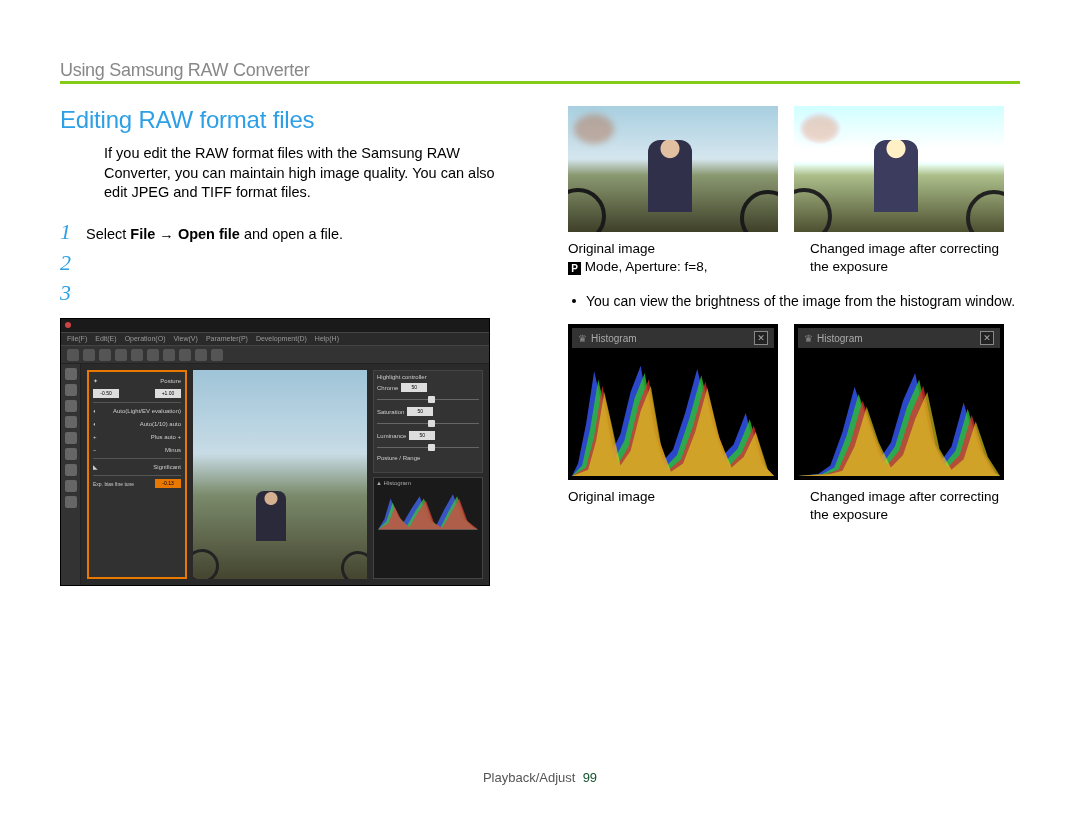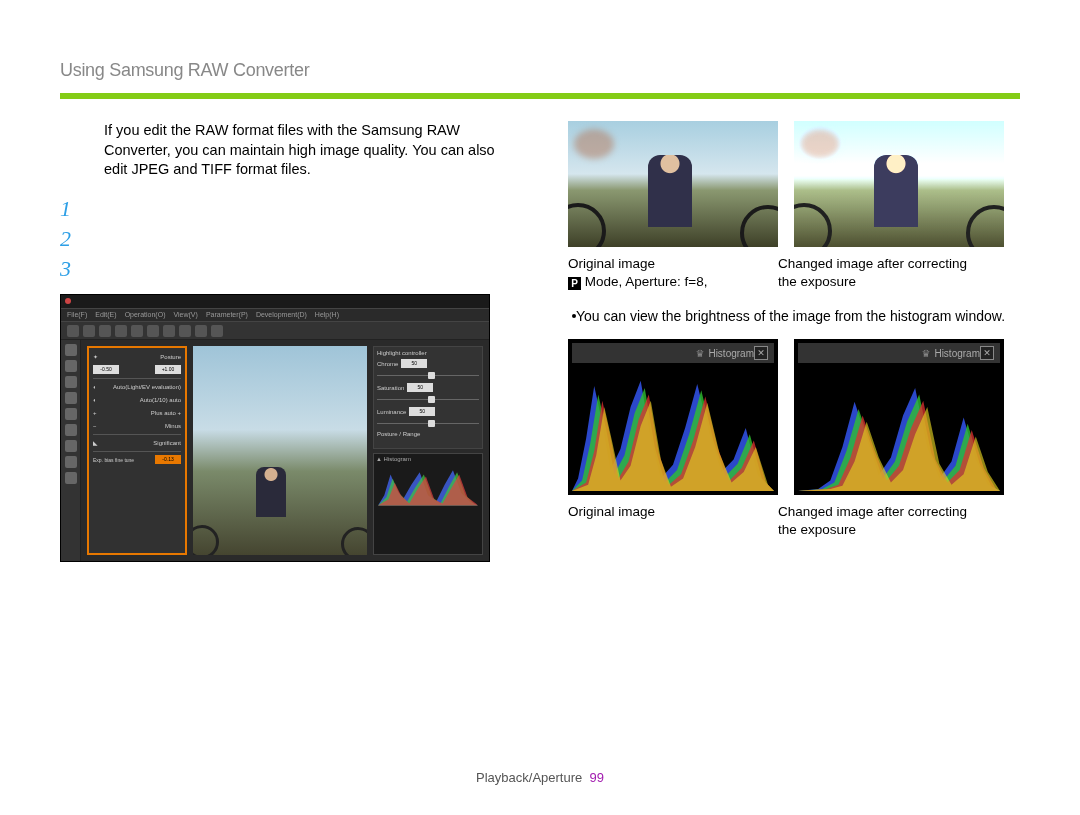--- a/index.html
+++ b/index.html
@@ -12,22 +12,22 @@
     font-weight: 300;
     position: relative;
   }
   .page {
     padding: 60px 60px 0 60px;
   }
   .breadcrumb {
     font-size: 18px;
     color: #888;
     font-weight: 300;
-    border-bottom: 6px solid #84cc16;
-    padding-bottom: 12px;
+    border-bottom: 3px solid #84cc16;
+    padding-bottom: 0;
     margin-bottom: 22px;
     letter-spacing: -0.3px;
   }
   .columns {
     display: flex;
     gap: 56px;
   }
   .col {
     flex: 1 1 0;
   }
@@ -211,70 +211,74 @@
   .photo .fig{
     position:absolute;left:38%;bottom:16%;width:44px;height:72px;
     background: radial-gradient(circle at 50% 12%, #e0c0a0 0 9px, transparent 10px),
                 linear-gradient(#30304a,#30304a);
     border-radius:12px 12px 0 0;
   }
   .photo .bk{position:absolute;border:4px solid #1a1a1a;border-radius:50%;}
   .photo .bk1{width:56px;height:56px;left:-18px;bottom:-12px;}
   .photo .bk2{width:56px;height:56px;right:-18px;bottom:-14px;}
   .photo .blur{position:absolute;top:8px;left:6px;width:40px;height:30px;background:rgba(180,120,90,0.5);filter:blur(3px);border-radius:50%;}
-  .caption-row { display:flex; gap:0; font-size:13.5px; line-height:1.35; font-weight:300; margin-bottom:16px;}
+  .caption-row { display:flex; gap:32px; font-size:13.5px; line-height:1.35; font-weight:300; margin-bottom:16px;}
   .caption-row > div { width: 210px; }
   .mode-p {
     display:inline-block;width:13px;height:13px;background:#000;color:#fff;
     font-size:10px;font-weight:700;text-align:center;line-height:13px;vertical-align:-1px;
     font-family: Arial, sans-serif;
   }
   .bullet-note {
-    display:flex;font-size:14px;line-height:1.4;font-weight:300;margin-bottom:12px;
+    display:flex;gap:10px;font-size:14px;line-height:1.4;font-weight:300;margin-bottom:12px;
     padding-left:4px;
   }
   .bullet-note .dot{width:4px;height:4px;background:#000;border-radius:50%;margin-top:7px;flex-shrink:0;}
   
   .hist-row{display:flex;gap:16px;margin-bottom:8px;}
   .hist-panel{
     width:210px;height:156px;
     background:#000;
     padding:4px;
     display:flex;flex-direction:column;
   }
   .hist-header{
-    display:flex;justify-content:flex-end;align-items:center;
+    display:flex;justify-content:space-between;align-items:center;
     background:#333;color:#aaa;font-size:10px;padding:3px 6px;margin-bottom:2px;
   }
   .hist-close{
     width:14px;height:14px;border:1px solid #888;background:#222;color:#aaa;
     font-size:9px;text-align:center;line-height:12px;
   }
   .hist-crown{display:inline-block;margin-right:4px;color:#888;}
   .hist-plot{flex:1;background:#000;position:relative;overflow:hidden;}
   .hist-plot svg{width:100%;height:100%;}
   
   .footer{
     position:absolute;bottom:30px;left:0;right:0;text-align:center;
     font-size:13px;color:#555;font-weight:300;
   }
-  .footer .pn{color:#a21caf;}
+  .footer .pn{color:#14532d;}
 </style>
 </head>
 <body>
 
 <div class="page">
   <div class="breadcrumb">Using Samsung RAW Converter</div>
   <div class="columns">
 
     <div class="col">
+      <div class="heading">Editing RAW format files</div>
       <div class="bodytext">If you edit the RAW format files with the Samsung RAW Converter, you can maintain high image quality. You can also edit JPEG and TIFF format files.</div>
       <div class="steps">
         <div class="step">
           <div class="step-num">1</div>
+          <div class="step-text">
+            <span>Select </span><span class="bold">File → Open file</span><span> and open a file.</span>
+          </div>
         </div>
         <div class="step">
           <div class="step-num">2</div>
         </div>
         <div class="step">
           <div class="step-num">3</div>
         </div>
       </div>
 
       
@@ -462,14 +466,14 @@
       </div>
       <div class="caption-row">
         <div>Original image</div>
         <div>Changed image after correcting the exposure</div>
       </div>
     </div>
   </div>
 </div>
 
 <div class="footer">
-  <span>Playback/Aperture</span>&nbsp;&nbsp;<span class="pn">99</span>
+  <span>Playback/Adjust</span>&nbsp;&nbsp;<span class="pn">99</span>
 </div>
 
 </body></html>

